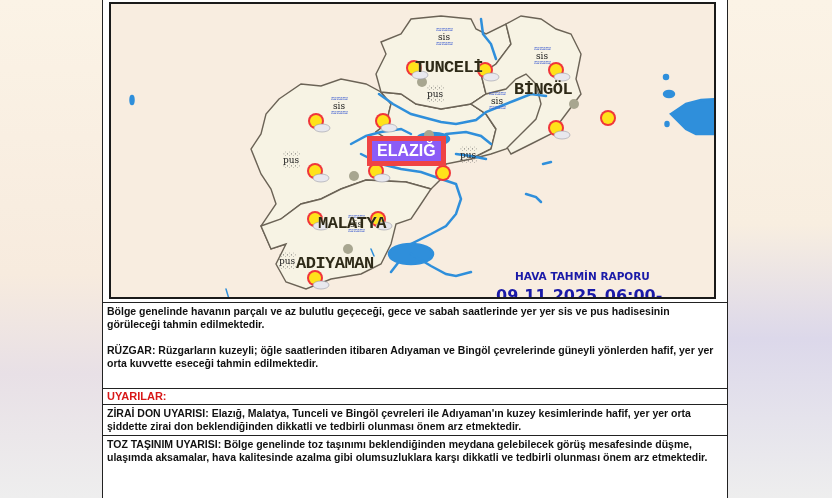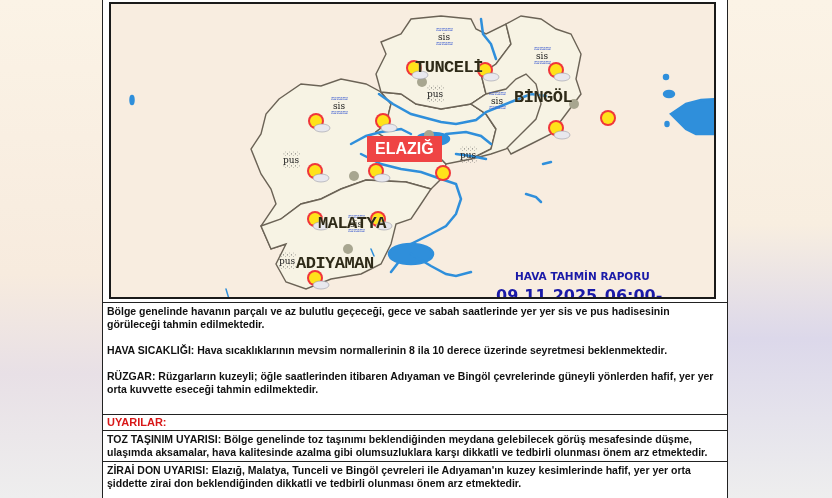--- a/index.html
+++ b/index.html
@@ -31,22 +31,22 @@
   .map-svg { position: absolute; left: 0; top: 0; }
 
   .city-label {
     position: absolute; font-weight: bold; color: #2e2a18;
     font-size: 17px; letter-spacing: -0.5px;
     text-shadow: 0 0 1px #f4eedc;
     font-family: Liberation Mono, monospace;
   }
   .city-elazig {
     position: absolute; left: 256px; top: 132px;
-    background: #ef4444; color: #fff; font-weight: bold; font-size: 16px;
-    padding: 1px 5px; border: 3px solid #ef4444;
+    background: #8b5cf6; color: #fff; font-weight: bold; font-size: 16px;
+    padding: 1px 5px; border: 5px solid #ef4444;
   }
   .fog {
     position: absolute; width: 22px; height: 20px;
     font-size: 9px; text-align: center; color: #222; line-height: 20px;
     font-family: "DejaVu Serif", serif;
   }
   .fog.sis::before, .fog.sis::after {
     content: "≈≈≈"; position: absolute; left: 0; width: 22px; font-size: 8px; line-height: 6px; color: #3a5ad0; letter-spacing: -1px;
   }
   .fog.sis::before { top: 0; }
@@ -163,32 +163,31 @@
     <div class="fog sis" style="left:217px;top:92px;"><span>sis</span></div>
     <div class="fog sis" style="left:420px;top:42px;"><span>sis</span></div>
     <div class="fog sis" style="left:375px;top:87px;"><span>sis</span></div>
     <div class="fog sis" style="left:234px;top:210px;"><span>sis</span></div>
     <div class="fog pus" style="left:313px;top:80px;"><span>pus</span></div>
     <div class="fog pus" style="left:169px;top:146px;"><span>pus</span></div>
     <div class="fog pus" style="left:346px;top:141px;"><span>pus</span></div>
     <div class="fog pus" style="left:165px;top:247px;"><span>pus</span></div>
 
     <div class="city-label" style="left:304px;top:54px;">TUNCELİ</div>
-    <div class="city-label" style="left:403px;top:84px;">BİNGÖL</div>
+    <div class="city-label" style="left:403px;top:76px;">BİNGÖL</div>
     <div class="city-elazig">ELAZIĞ</div>
     <div class="city-label" style="left:207px;top:174px;margin-top:36px;">MALATYA</div>
     <div class="city-label" style="left:185px;top:250px;">ADIYAMAN</div>
 
     <div class="report-title">HAVA TAHMİN RAPORU</div>
     <div class="report-date">09.11.2025  06:00-10.11.2025  06:00</div>
   </div>
 
   <div class="text-block">
     <div class="row">
       <div class="para">Bölge genelinde havanın parçalı ve az bulutlu geçeceği, gece ve sabah saatlerinde yer yer sis ve pus hadisesinin görüleceği tahmin edilmektedir.</div>
-      <div class="para"><span>HAVA SICAKLIĞI:</span><span> Hava sıcaklıklarının mevsim normallerinin 8 ila 10 derece üzerinde seyretmesi beklenmektedir.</span></div>
       <div class="para"><span>RÜZGAR:</span><span> Rüzgarların kuzeyli; öğle saatlerinden itibaren Adıyaman ve Bingöl çevrelerinde güneyli yönlerden hafif, yer yer orta kuvvette eseceği tahmin edilmektedir.</span></div>
     </div>
     <div class="row heading">UYARILAR:</div>
+    <div class="row"><span>ZİRAİ DON UYARISI:</span><span> Elazığ, Malatya, Tunceli ve Bingöl çevreleri ile Adıyaman'ın kuzey kesimlerinde hafif, yer yer orta şiddette zirai don beklendiğinden dikkatli ve tedbirli olunması önem arz etmektedir.</span></div>
     <div class="row"><span>TOZ TAŞINIM UYARISI:</span><span> Bölge genelinde toz taşınımı beklendiğinden meydana gelebilecek görüş mesafesinde düşme, ulaşımda aksamalar, hava kalitesinde azalma gibi olumsuzluklara karşı dikkatli ve tedbirli olunması önem arz etmektedir.</span></div>
-    <div class="row"><span>ZİRAİ DON UYARISI:</span><span> Elazığ, Malatya, Tunceli ve Bingöl çevreleri ile Adıyaman'ın kuzey kesimlerinde hafif, yer yer orta şiddette zirai don beklendiğinden dikkatli ve tedbirli olunması önem arz etmektedir.</span></div>
   </div>
 </div>
 
 </body></html>

